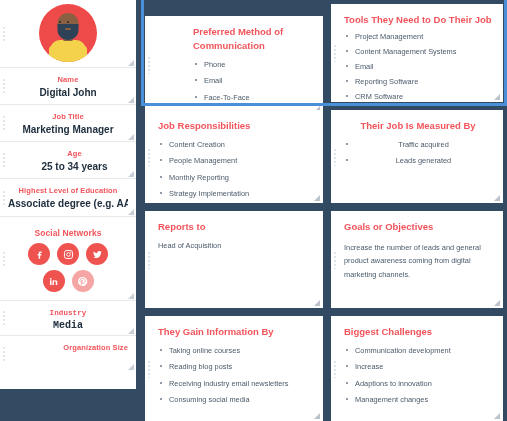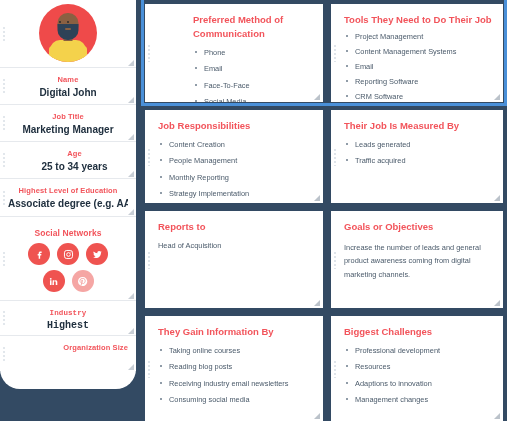--- a/index.html
+++ b/index.html
@@ -9,21 +9,21 @@
     font-family:"Liberation Sans", sans-serif;
     overflow:hidden;
     position:relative;
   }
   .app{position:absolute;inset:0;background:#334a63;}
 
   
   .sidebar{
     position:absolute;left:0;top:0;width:136px;height:389px;
     background:#ffffff;
-    display:flex;flex-direction:column;border-radius:20px;
+    display:flex;flex-direction:column;
   }
   .panel{
     position:relative;background:#fff;
     border-bottom:1px solid #e6e9ed;
     box-sizing:border-box;
     padding:6px 8px 8px 8px;
     text-align:center;
   }
   .panel .grip{
     position:absolute;left:2px;top:50%;transform:translateY(-50%);
@@ -211,35 +211,35 @@
               <path d="M12 2.2a9.8 9.8 0 0 0-3.6 18.9c-.1-.8-.2-2 0-2.9.2-.8 1.3-5.5 1.3-5.5s-.3-.7-.3-1.6c0-1.5.9-2.7 2-2.7.9 0 1.4.7 1.4 1.5 0 .9-.6 2.3-.9 3.6-.3 1.1.5 2 1.6 2 2 0 3.5-2.1 3.5-5.1 0-2.7-1.9-4.6-4.7-4.6-3.2 0-5.1 2.4-5.1 4.9 0 1 .4 2 .9 2.6.1.1.1.2.1.3l-.3 1.1c0 .2-.2.2-.3.1-1.3-.6-2.1-2.5-2.1-4 0-3.3 2.4-6.3 6.9-6.3 3.6 0 6.4 2.6 6.4 6 0 3.6-2.2 6.5-5.4 6.5-1.1 0-2.1-.6-2.4-1.2l-.7 2.5c-.2.9-.8 2.1-1.3 2.8A9.8 9.8 0 1 0 12 2.2z"></path>
             </svg>
         </span>
       </div>
       <span class="rsz"></span>
     </div>
 
     <div class="panel" style="height:35px;font-family:Liberation Mono, monospace;">
       <span class="grip"></span>
       <div class="p-label">Industry</div>
-      <div class="p-value">Highest</div>
+      <div class="p-value">Media</div>
       <span class="rsz"></span>
     </div>
 
     <div class="panel" style="height:35px;border-bottom:none;text-align:right;">
       <span class="grip"></span>
       <div class="p-label">Organization Size</div>
       <span class="rsz"></span>
     </div>
 
   </div>
 
   <div class="grid">
 
-    <div class="card" style="left:0px;top:4px;width:178px;height:98px;padding-left:48px;">
+    <div class="card" style="left:0px;top:16px;width:178px;height:98px;padding-left:48px;">
       <span class="grip"></span>
       <div class="c-title">Preferred Method of Communication</div>
       <ul class="c-list">
         <li>Phone</li>
         <li>Email</li>
         <li>Face-To-Face</li>
         <li>Social Media</li>
       </ul>
       <span class="rsz"></span>
     </div>
@@ -262,26 +262,26 @@
       <div class="c-title">Job Responsibilities</div>
       <ul class="c-list">
         <li>Content Creation</li>
         <li>People Management</li>
         <li>Monthly Reporting</li>
         <li>Strategy Implementation</li>
       </ul>
       <span class="rsz"></span>
     </div>
 
-    <div class="card" style="left:186px;top:110px;width:172px;height:93px;">
+    <div class="card" style="left:186px;top:110px;width:172px;height:93px;text-align:center;">
       <span class="grip"></span>
       <div class="c-title">Their Job Is Measured By</div>
       <ul class="c-list">
+        <li>Traffic acquired</li>
         <li>Leads generated</li>
-        <li>Traffic acquired</li>
       </ul>
       <span class="rsz"></span>
     </div>
 
     <div class="card" style="left:0px;top:211px;width:178px;height:97px;">
       <span class="grip"></span>
       <div class="c-title">Reports to</div>
       <p class="c-plain">Head of Acquisition</p>
       <span class="rsz"></span>
     </div>
@@ -302,22 +302,22 @@
         <li>Receiving industry email newsletters</li>
         <li>Consuming social media</li>
       </ul>
       <span class="rsz"></span>
     </div>
 
     <div class="card" style="left:186px;top:316px;width:172px;height:105px;">
       <span class="grip"></span>
       <div class="c-title">Biggest Challenges</div>
       <ul class="c-list">
-        <li>Professional development</li>
-        <li>Resources</li>
+        <li>Communication development</li>
+        <li>Increase</li>
         <li>Adaptions to innovation</li>
         <li>Management changes</li>
       </ul>
       <span class="rsz"></span>
     </div>
 
   </div>
 
   <div class="sel-frame"></div>
 

